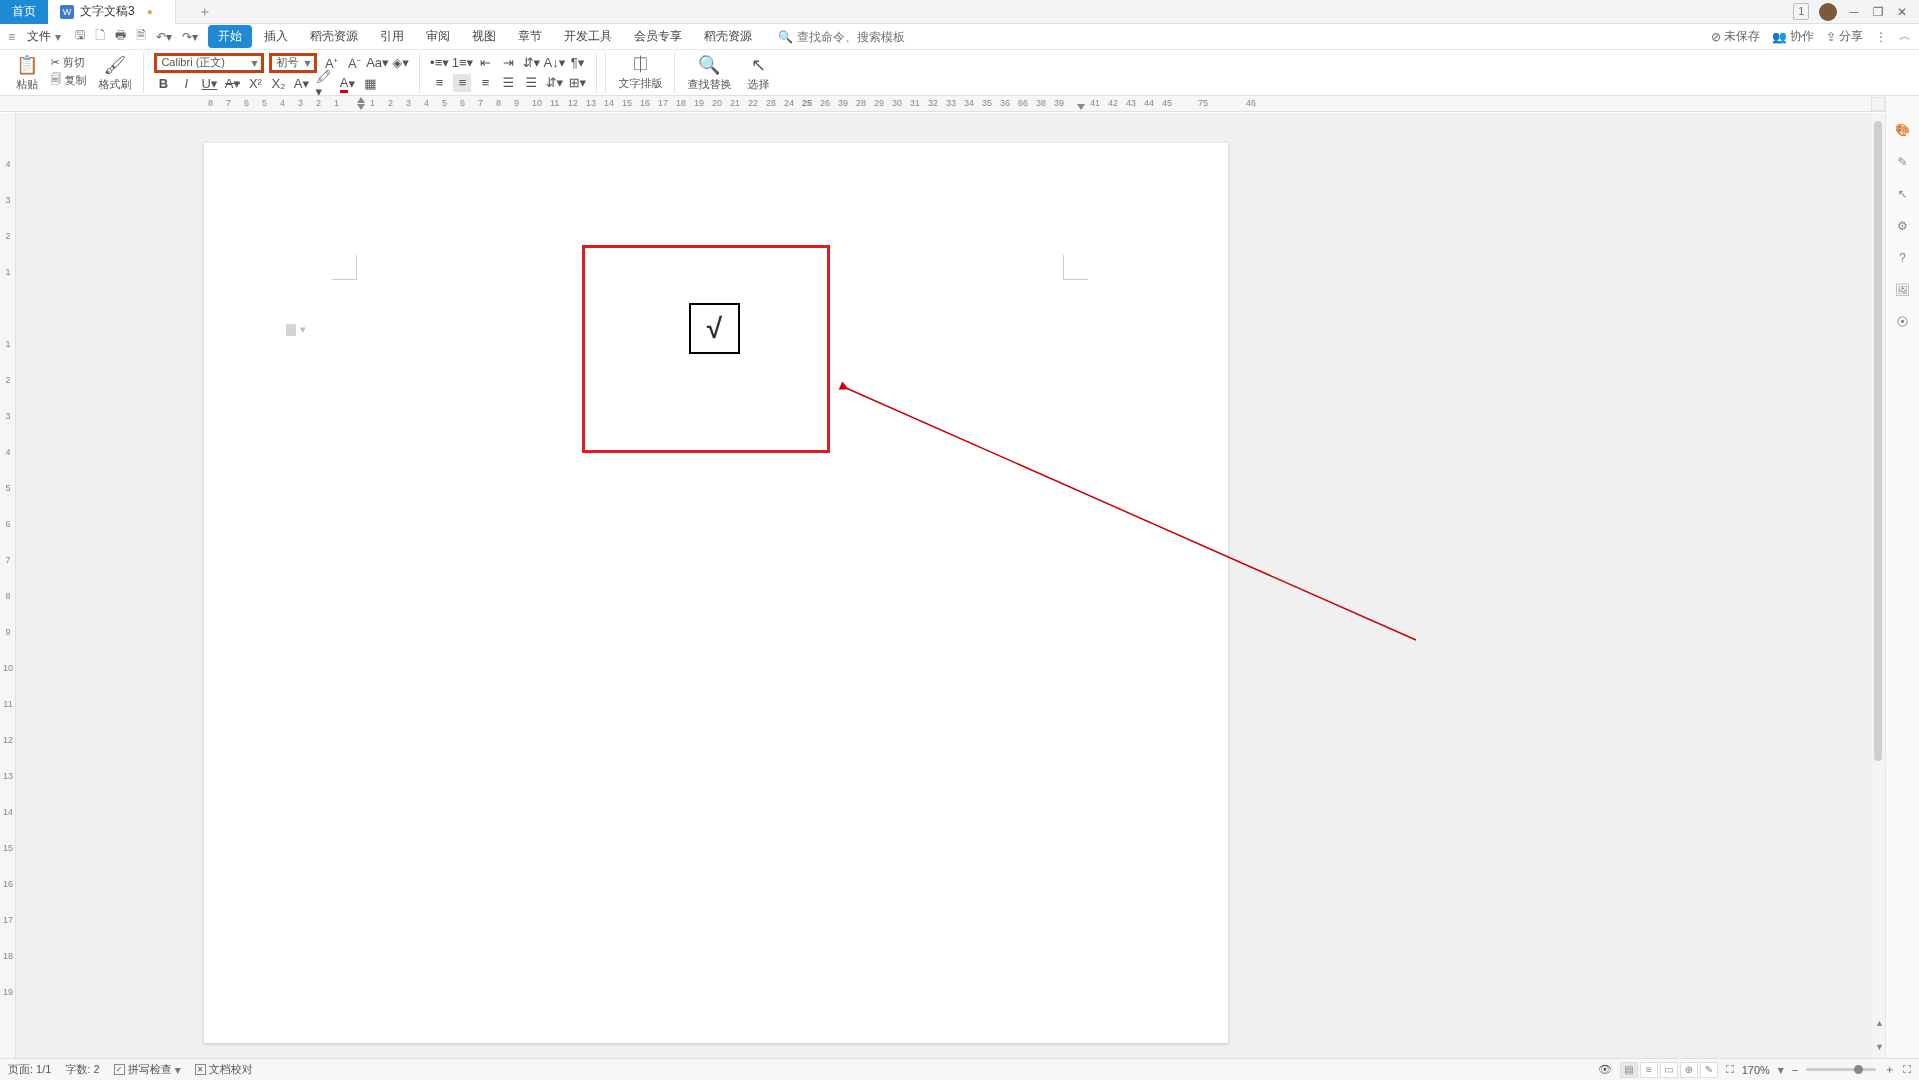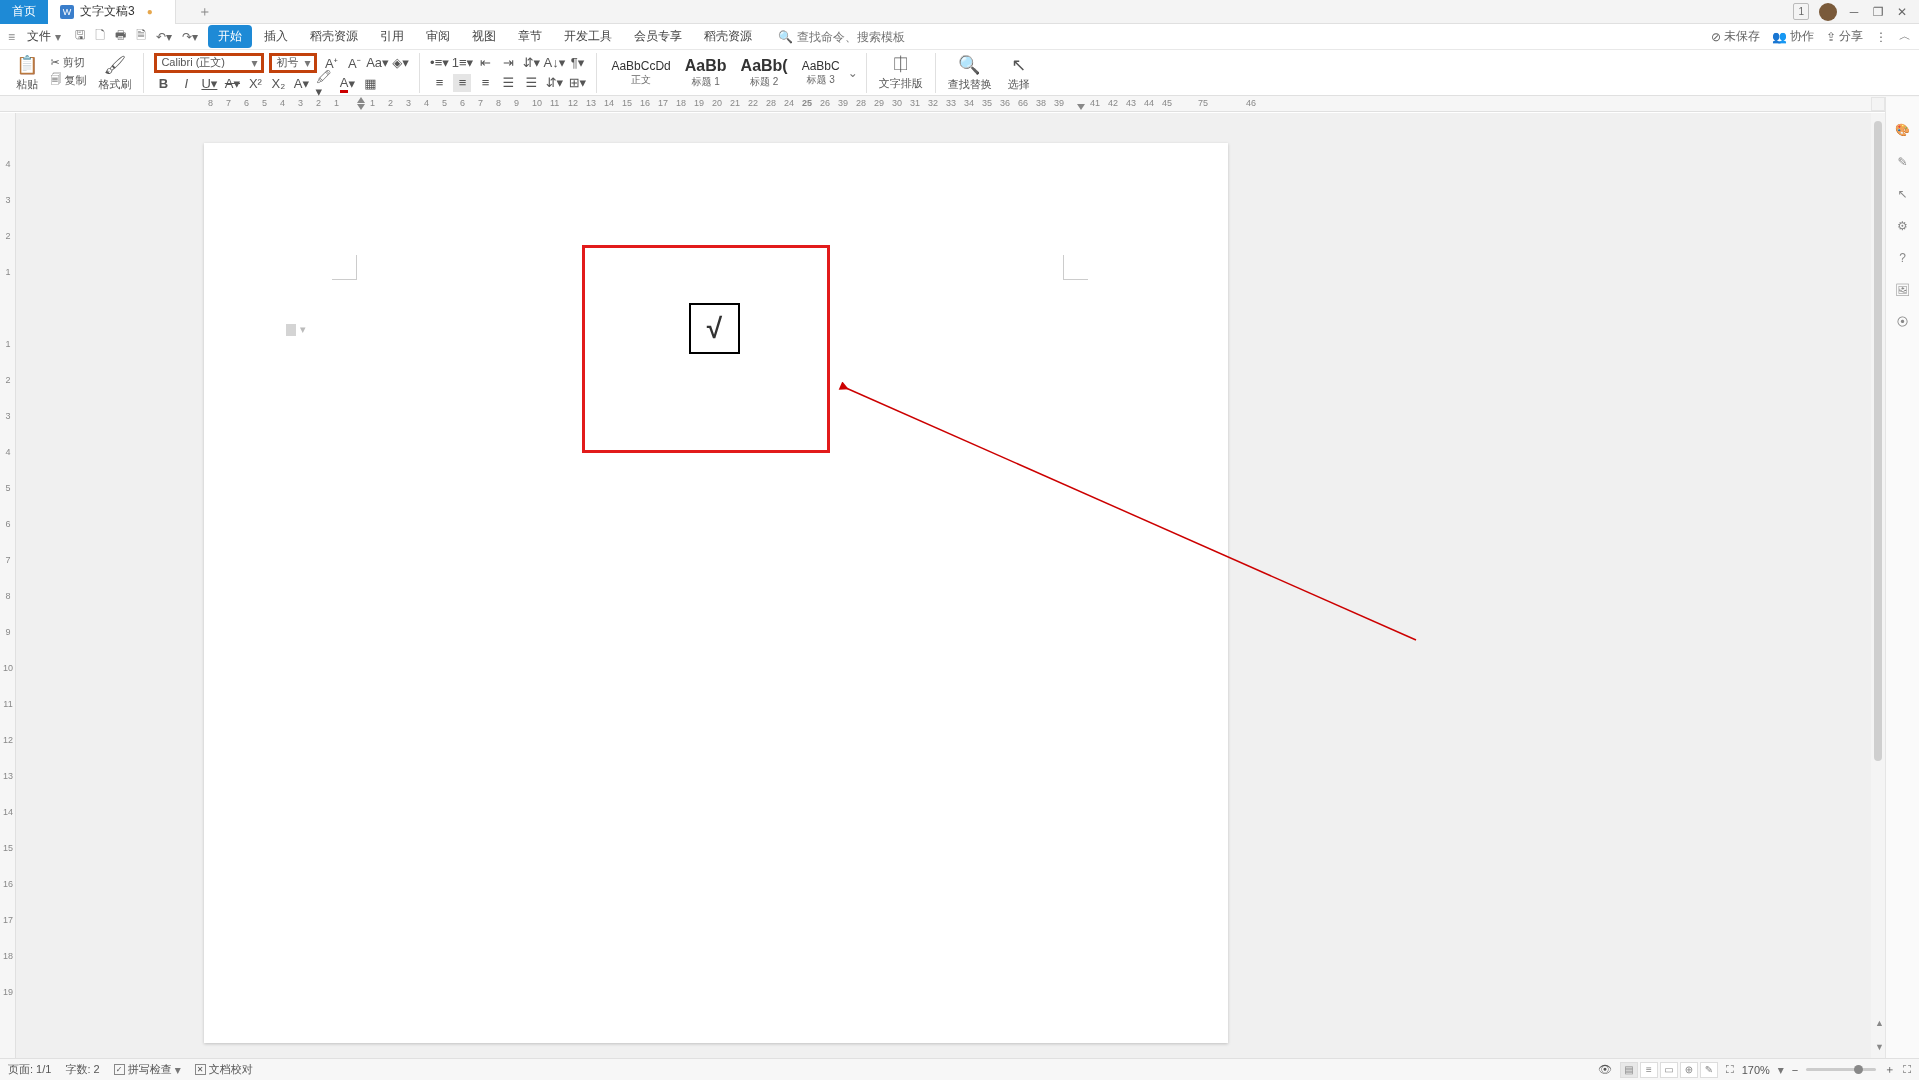--- a/index.html
+++ b/index.html
@@ -228,39 +228,20 @@
       <span class="b">≡</span>
       <span class="b" style="background:#e5e5e5;">≡</span>
       <span class="b">≡</span>
       <span class="b">☰</span>
       <span class="b">☰</span>
       <span class="b">⇵▾</span>
       <span class="b">⊞▾</span>
     </div>
   </div>
   <div class="vsep"></div>
-  <div class="styles-row">
-    <div class="style-item">
-        <span class="style-prev">AaBbCcDd</span>
-        <span class="style-lbl">正文</span>
-      </div>
-    <div class="style-item">
-        <span class="style-prev big1">AaBb</span>
-        <span class="style-lbl">标题 1</span>
-      </div>
-    <div class="style-item">
-        <span class="style-prev big1">AaBb(</span>
-        <span class="style-lbl">标题 2</span>
-      </div>
-    <div class="style-item">
-        <span class="style-prev">AaBbC</span>
-        <span class="style-lbl">标题 3</span>
-      </div>
-    <span class="mini-ic">⌄</span>
-  </div>
   <div class="vsep"></div>
   <div class="rgroup big">
     <span class="big-ic">⎅</span>
     <span class="big-lbl">文字排版</span>
   </div>
   <div class="vsep"></div>
   <div class="rgroup big">
     <span class="big-ic">🔍</span>
     <span class="big-lbl">查找替换</span>
   </div>

